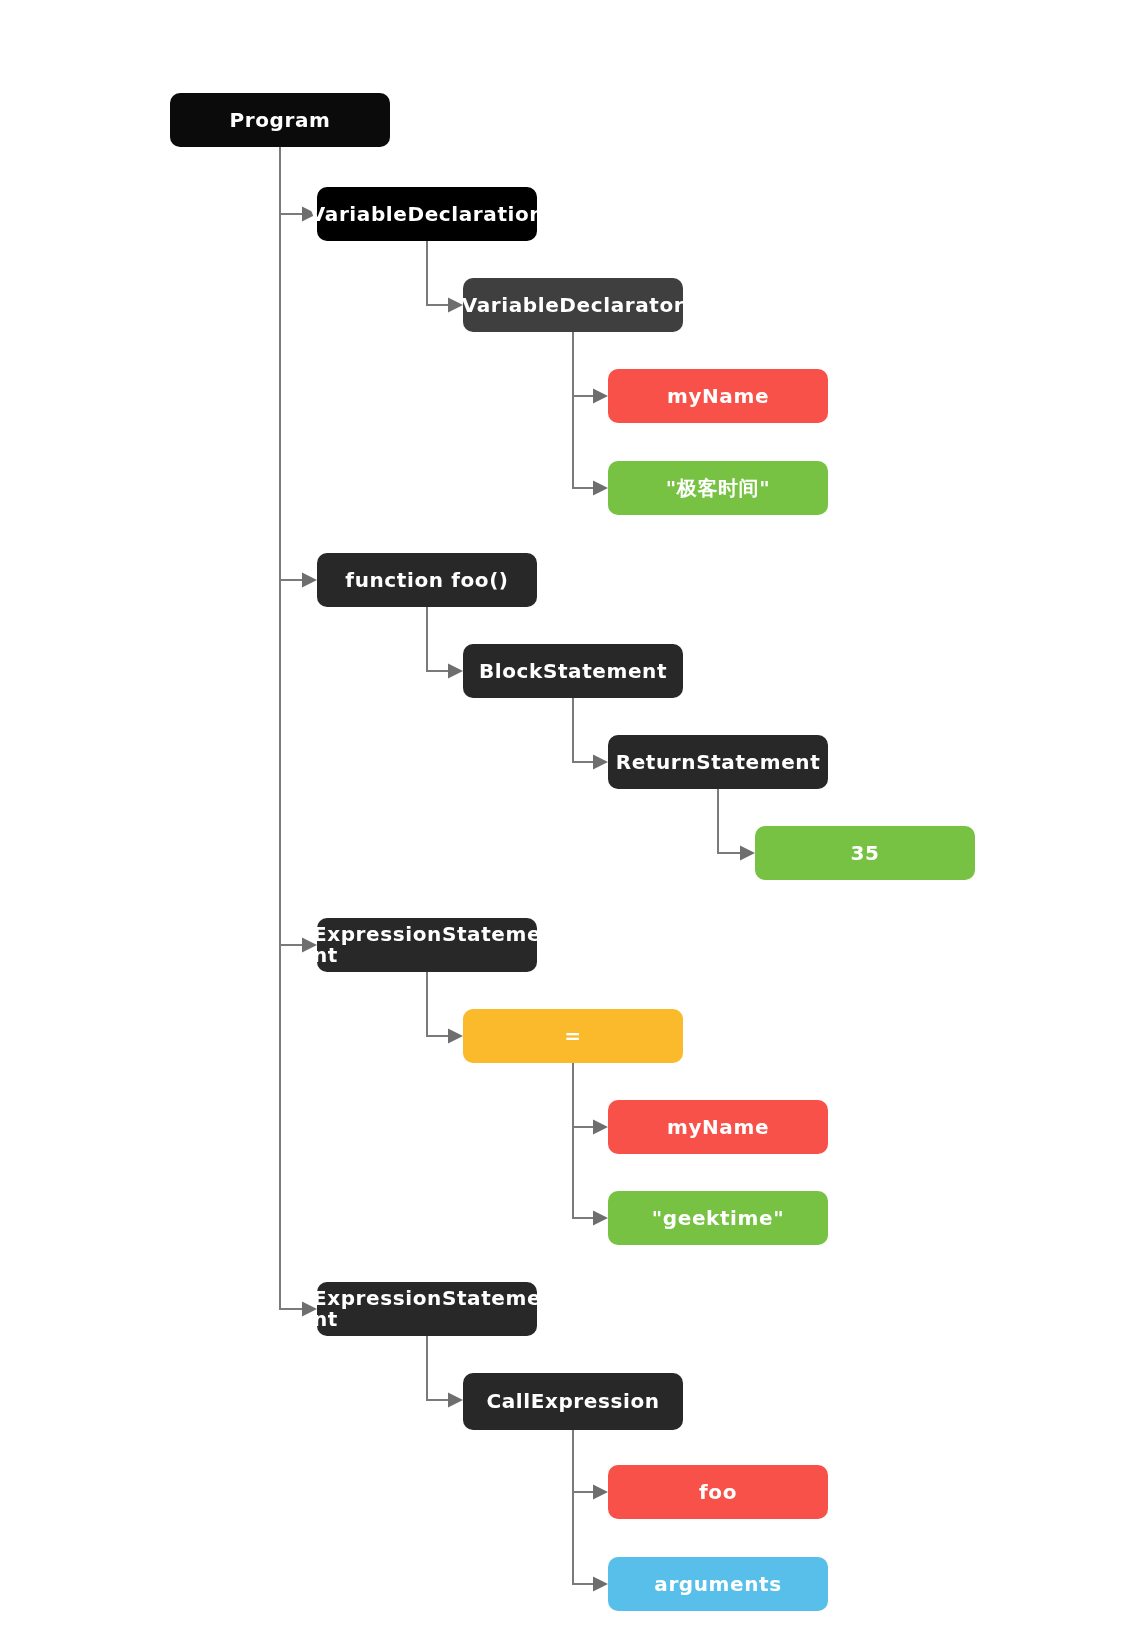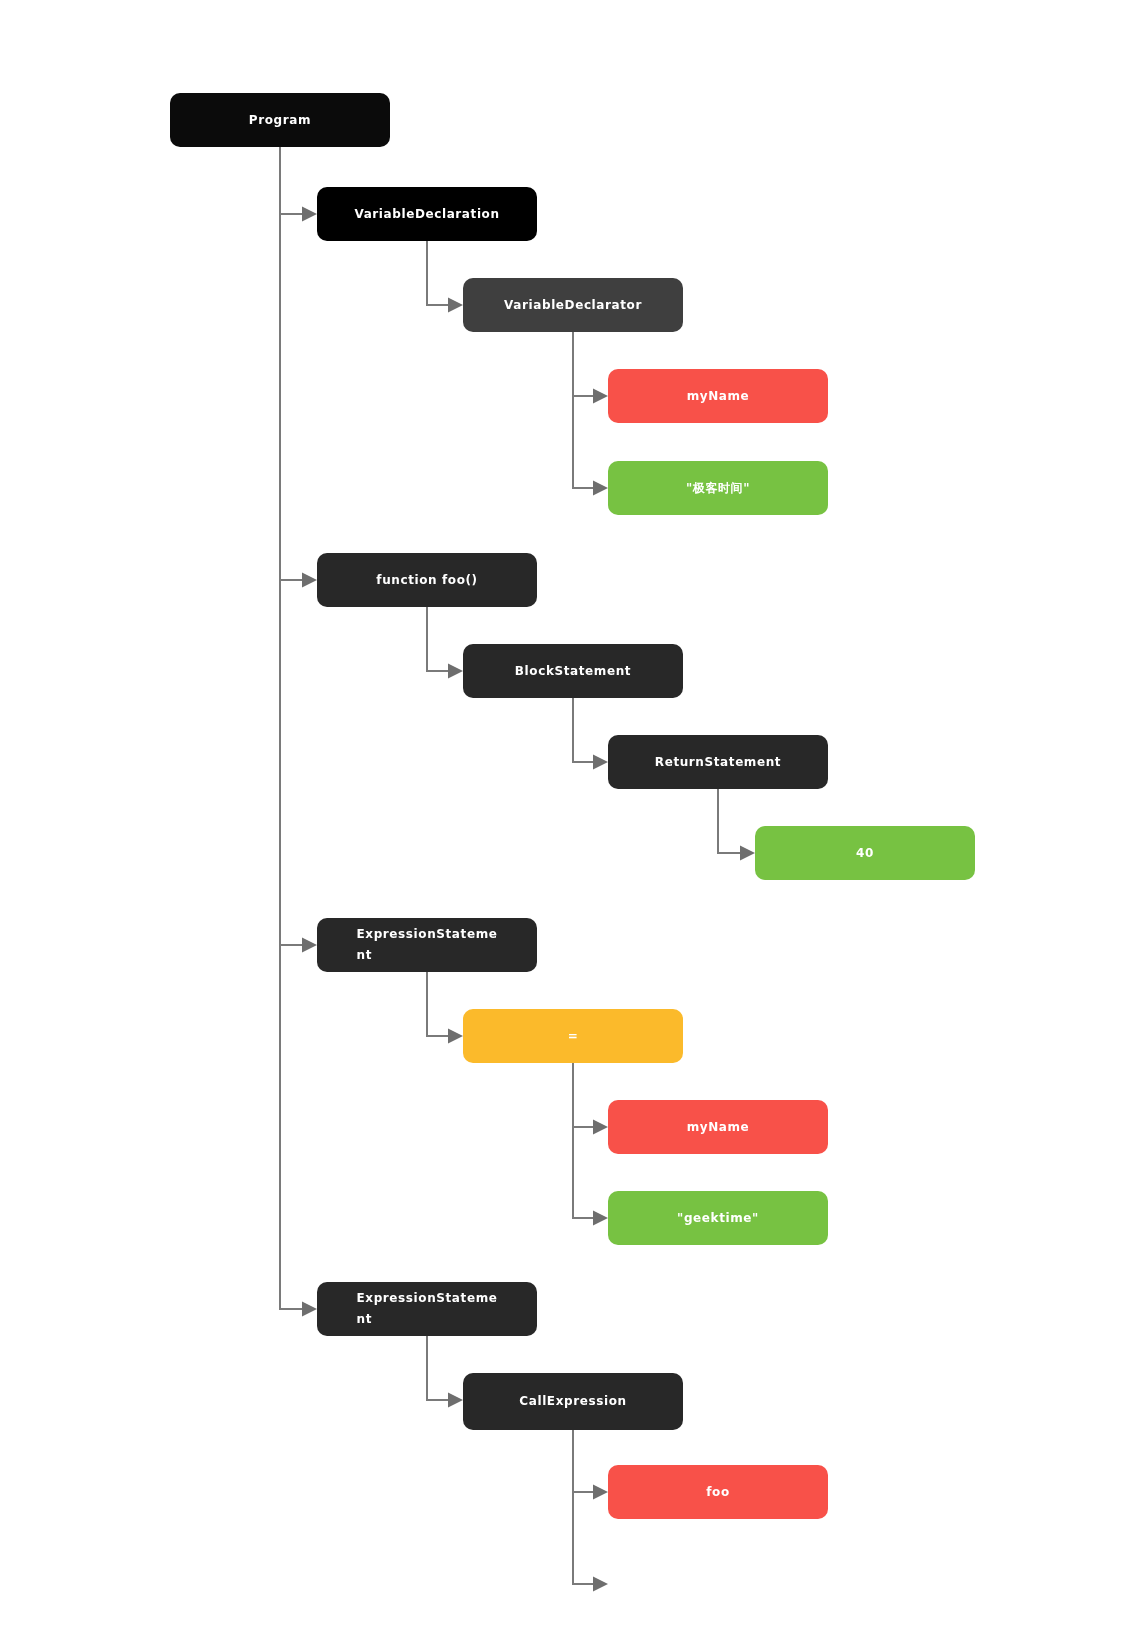--- a/index.html
+++ b/index.html
@@ -27,21 +27,21 @@
     width: 220px;
     height: 54px;
     box-sizing: border-box;
     border-radius: 10px;
     z-index: 1;
     display: flex;
     align-items: center;
     justify-content: center;
     color: #ffffff;
     font-weight: bold;
-    font-size: 12px;
+    font-size: 20px;
     line-height: 21px;
     letter-spacing: 0.6px;
     text-align: center;
     white-space: pre-line;
   }
   .node.align-left {
     justify-content: center;
     text-align: left;
     padding: 16px 13px;
   }
@@ -86,23 +86,24 @@
     </svg>
 
   <div class="node" style="left: 170px; top: 93px; width: 220px; height: 54px; background: rgb(11, 11, 11);"><span>Program</span></div>
   <div class="node" style="left: 317px; top: 187px; width: 220px; height: 54px; background: #000000;"><span>VariableDeclaration</span></div>
   <div class="node" style="left: 463px; top: 278px; width: 220px; height: 54px; background: rgb(63, 63, 63);"><span>VariableDeclarator</span></div>
   <div class="node" style="left: 608px; top: 369px; width: 220px; height: 54px; background: rgb(248, 81, 73);"><span>myName</span></div>
   <div class="node" style="left: 608px; top: 461px; width: 220px; height: 54px; background: rgb(119, 194, 66);"><span>"极客时间"</span></div>
   <div class="node" style="left: 317px; top: 553px; width: 220px; height: 54px; background: rgb(40, 40, 40); text-align: right;"><span>function foo()</span></div>
   <div class="node" style="left: 463px; top: 644px; width: 220px; height: 54px; background: rgb(40, 40, 40);"><span>BlockStatement</span></div>
   <div class="node" style="left: 608px; top: 735px; width: 220px; height: 54px; background: rgb(40, 40, 40);"><span>ReturnStatement</span></div>
-  <div class="node" style="left: 755px; top: 826px; width: 220px; height: 54px; background: rgb(119, 194, 66);"><span>40</span></div>
+  <div class="node" style="left: 755px; top: 826px; width: 220px; height: 54px; background: rgb(119, 194, 66);"><span>35</span></div>
   <div class="node align-left" style="left: 317px; top: 918px; width: 220px; height: 54px; background: rgb(40, 40, 40);"><span>ExpressionStateme
 nt</span></div>
   <div class="node" style="left: 463px; top: 1009px; width: 220px; height: 54px; background: rgb(251, 186, 43);"><span>=</span></div>
   <div class="node" style="left: 608px; top: 1100px; width: 220px; height: 54px; background: rgb(248, 81, 73);"><span>myName</span></div>
   <div class="node" style="left: 608px; top: 1191px; width: 220px; height: 54px; background: rgb(119, 194, 66);"><span>"geektime"</span></div>
   <div class="node align-left" style="left: 317px; top: 1282px; width: 220px; height: 54px; background: rgb(40, 40, 40);"><span>ExpressionStateme
 nt</span></div>
   <div class="node" style="left: 463px; top: 1373px; width: 220px; height: 57px; background: rgb(40, 40, 40);"><span>CallExpression</span></div>
   <div class="node" style="left: 608px; top: 1465px; width: 220px; height: 54px; background: rgb(248, 81, 73);"><span>foo</span></div>
+  <div class="node" style="left: 608px; top: 1557px; width: 220px; height: 54px; background: rgb(88, 191, 234);"><span>arguments</span></div>
 </div>
 
 </body></html>

